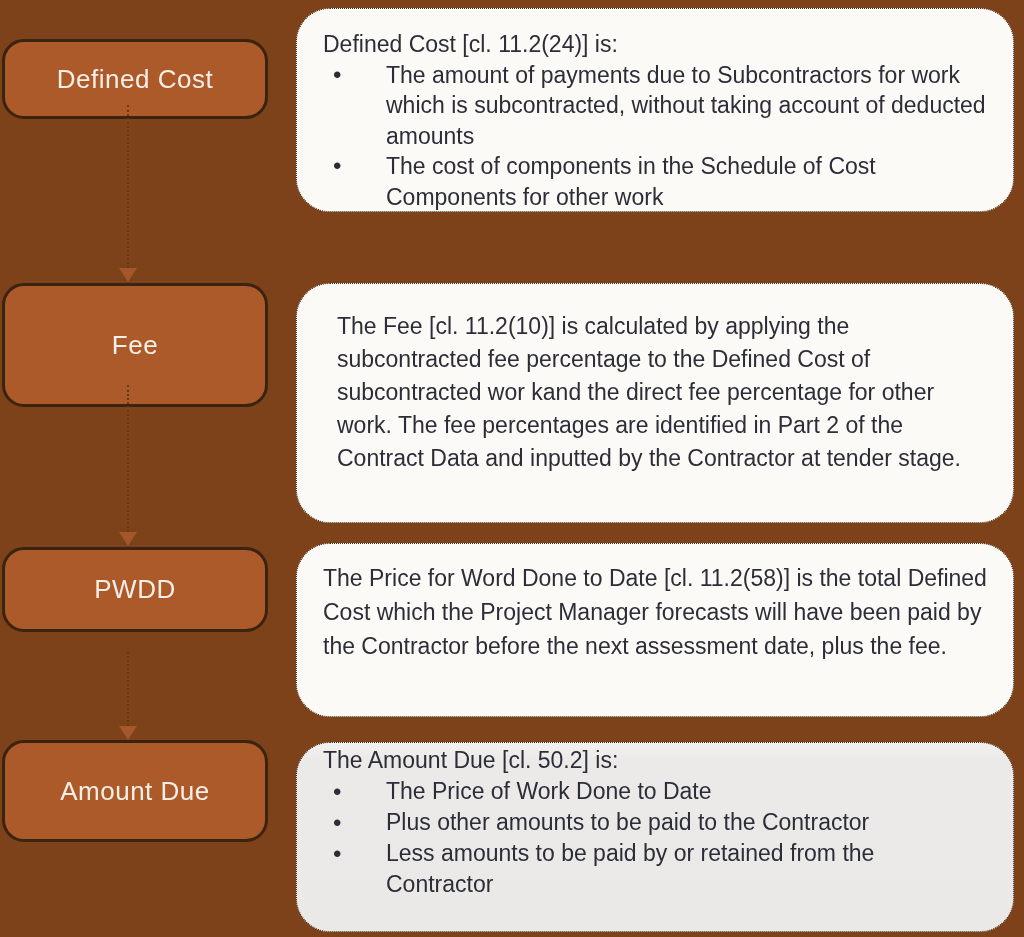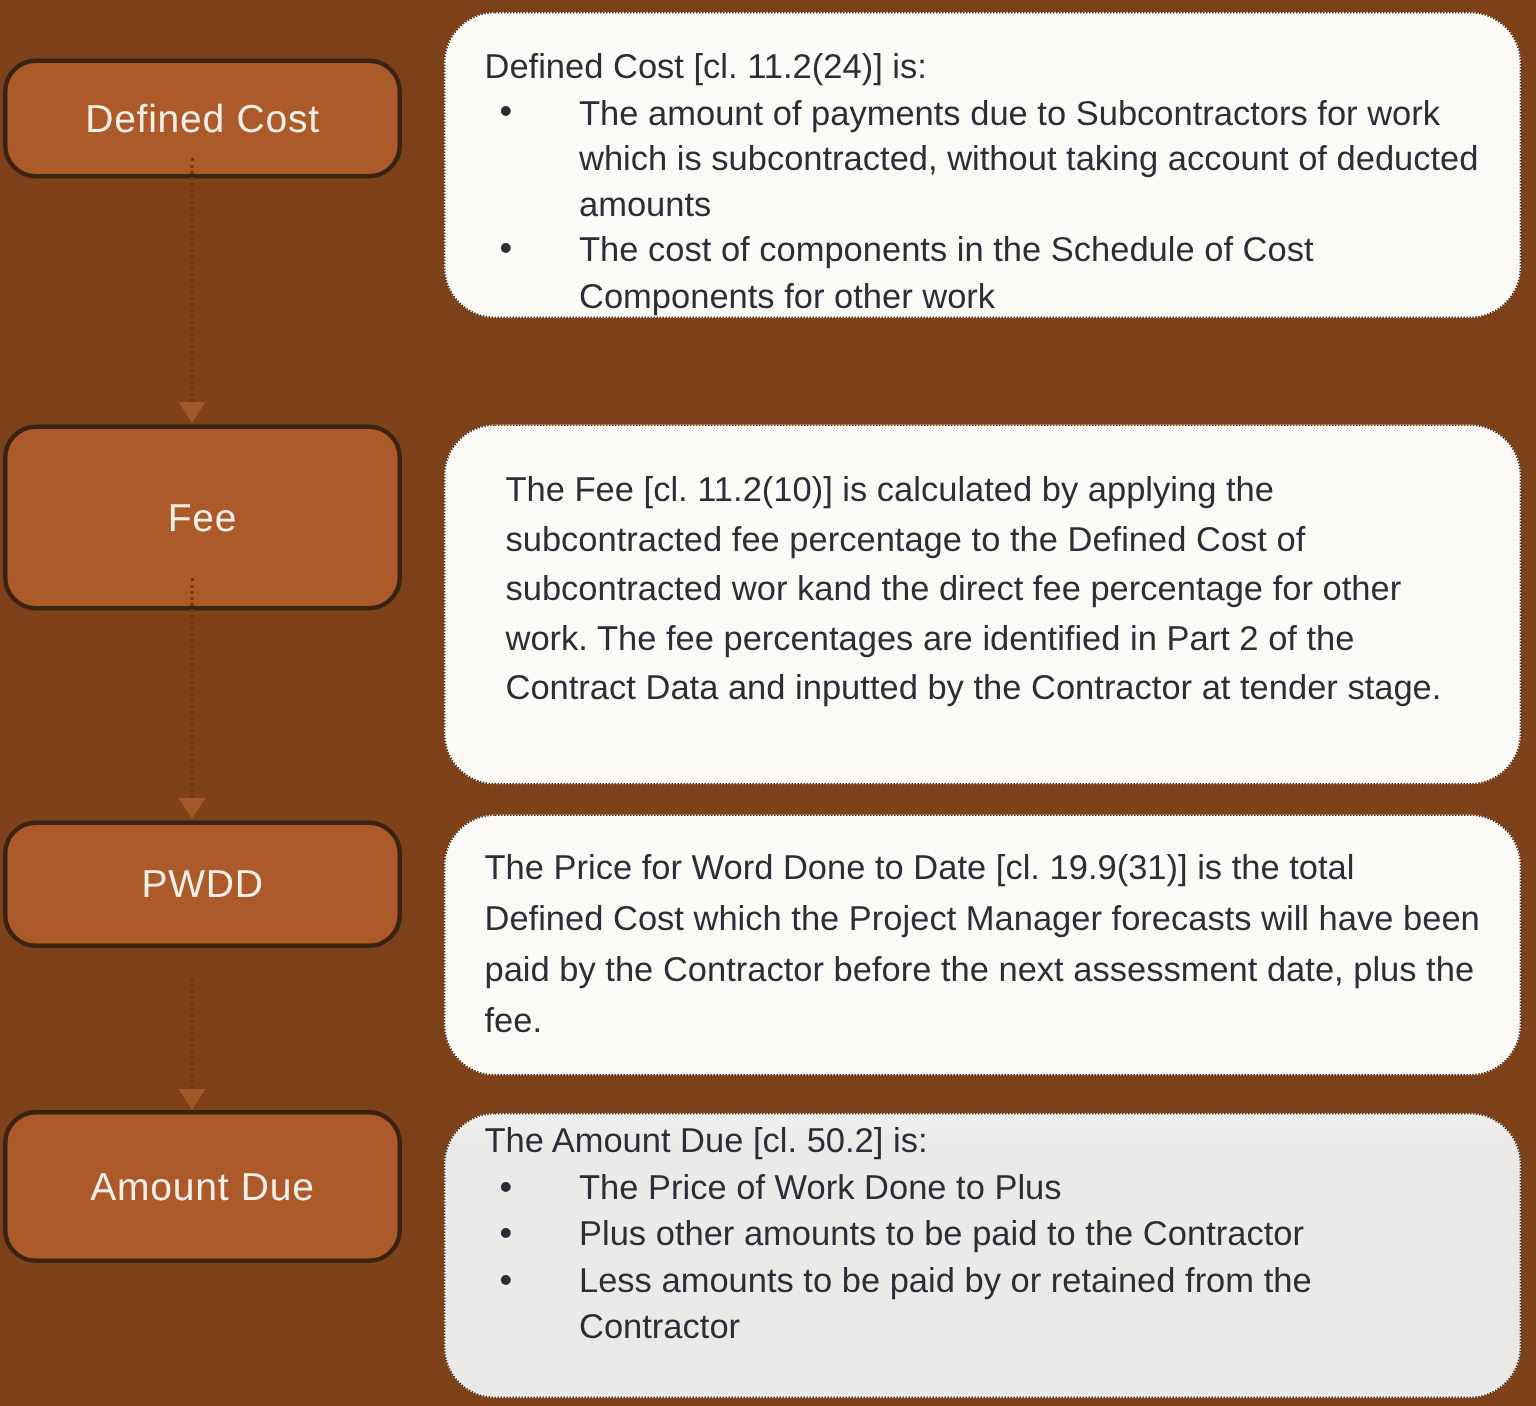--- a/index.html
+++ b/index.html
@@ -116,25 +116,25 @@
       <li class="bullet-item"><span>The amount of payments due to Subcontractors for work which is subcontracted, without taking account of deducted amounts</span></li>
       <li class="bullet-item"><span>The cost of components in the Schedule of Cost Components for other work</span></li>
     </ul>
   </div>
 
   <div class="panel panel-2">
     <div>The Fee [cl. 11.2(10)] is calculated by applying the subcontracted fee percentage to the Defined Cost of subcontracted wor kand the direct fee percentage for other work. The fee percentages are identified in Part 2 of the Contract Data and inputted by the Contractor at tender stage.</div>
   </div>
 
   <div class="panel panel-3">
-    <div>The Price for Word Done to Date [cl. 19.9(31)] is the total Defined Cost which the Project Manager forecasts will have been paid by the Contractor before the next assessment date, plus the fee.</div>
+    <div>The Price for Word Done to Date [cl. 11.2(58)] is the total Defined Cost which the Project Manager forecasts will have been paid by the Contractor before the next assessment date, plus the fee.</div>
   </div>
 
   <div class="panel panel-4">
     <div>The Amount Due [cl. 50.2] is:</div>
     <ul class="bullet-list">
-      <li class="bullet-item"><span>The Price of Work Done to Plus</span></li>
+      <li class="bullet-item"><span>The Price of Work Done to Date</span></li>
       <li class="bullet-item"><span>Plus other amounts to be paid to the Contractor</span></li>
       <li class="bullet-item"><span>Less amounts to be paid by or retained from the Contractor</span></li>
     </ul>
   </div>
 
 </div>
 
 </body></html>

